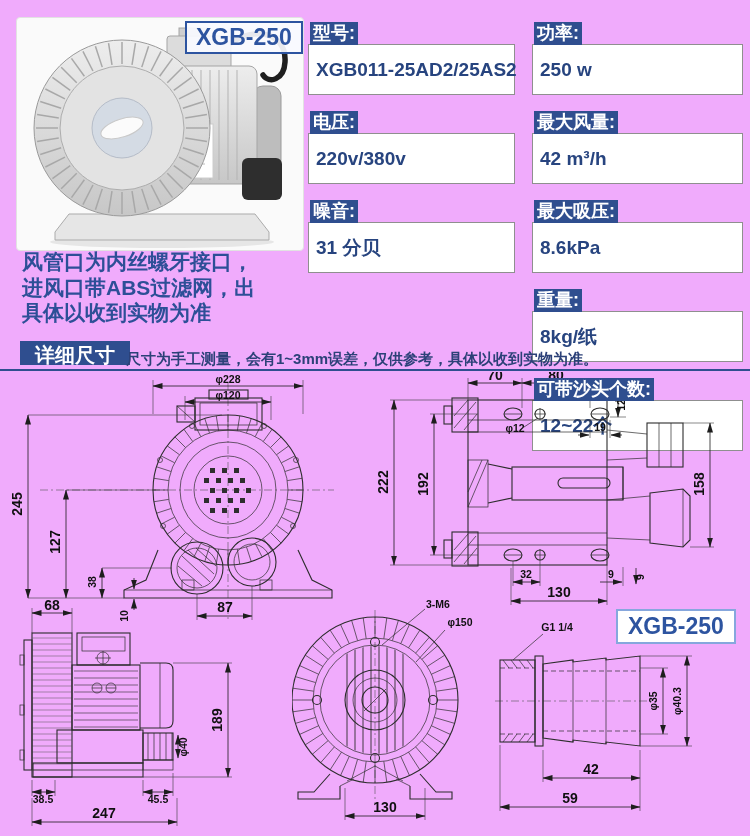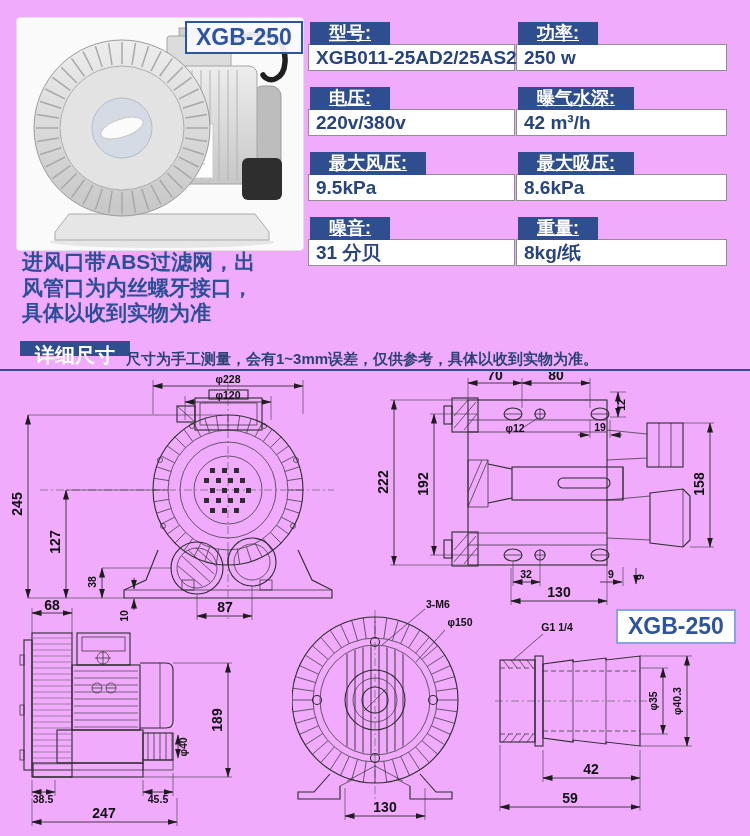--- a/index.html
+++ b/index.html
@@ -8,28 +8,28 @@
   
   .photo-card{position:absolute;left:16px;top:17px;width:286px;height:232px;
     background:#fafafa;border:1px solid #e2e2e2;border-radius:4px;}
   .model-badge{position:absolute;left:185px;top:21px;padding:1px 9px;
     border:2px solid #2d54a0;background:rgba(248,250,255,.92);
     font:700 23px "Liberation Sans",sans-serif;color:#2d54a0;}
   .photo-note{position:absolute;left:22px;top:249px;width:292px;
     font:700 21px/1.22 "Liberation Sans",sans-serif;color:#2d4f97;}
   .spec-col{position:absolute;top:22px;}
   .spec-col.left{left:308px;width:207px;}
-  .spec-col.right{left:516px;width:211px;}
+  .spec-col.right{left:532px;width:211px;}
   .spec-row{margin-bottom:16px;}
   .spec-label{display:inline-block;position:relative;z-index:1;background:#2f4e8f;color:#fff;
-    font:700 18px/23px "Liberation Sans",sans-serif;padding:0 19px;margin-left:2px;margin-bottom:-1px;text-decoration:underline;}
+    font:700 18px/23px "Liberation Sans",sans-serif;padding:0 3px;margin-left:2px;margin-bottom:-1px;}
   .spec-value{border:1px solid #8f8f8f;background:#fff;color:#27447f;white-space:nowrap;
-    font:600 19px/25px "Liberation Sans",sans-serif;padding:0 7px;height:25px;}
+    font:600 19px/25px "Liberation Sans",sans-serif;padding:12px 7px;height:25px;}
   
-  .size-title{position:absolute;left:20px;top:341px;height:15px;padding:0 15px;background:#2f4e8f;
+  .size-title{position:absolute;left:20px;top:341px;height:24px;padding:0 15px;background:#2f4e8f;
     color:#fff;font:700 20px/29px "Liberation Sans",sans-serif;}
   .size-note{position:absolute;left:126px;top:349px;
     font:700 15px/20px "Liberation Sans",sans-serif;color:#2c4178;}
   .size-rule{position:absolute;left:0;top:369px;width:750px;height:2px;background:#2f4e8f;}
   
   .drw{position:absolute;}
   .model-badge2{position:absolute;left:616px;top:609px;padding:2px 10px;background:#fff;
     border:2px solid #86a7dd;font:700 23px "Liberation Sans",sans-serif;color:#2d54a0;}
   .ol{fill:none;stroke:#2d2d2d;stroke-width:1.1;}
   .th{fill:none;stroke:#2d2d2d;stroke-width:.7;}
@@ -124,60 +124,60 @@
         </g>
       <circle cx="105" cy="110" r="62" fill="#e3e3e3" stroke="#adadad"></circle>
       <circle cx="105" cy="110" r="30" fill="#d4dbe4" stroke="#b5bcc8"></circle>
       <ellipse cx="105" cy="110" rx="22" ry="9" transform="rotate(-18 105 110)" fill="#fbfbfb" stroke="#c9c9c9"></ellipse>
     </svg>
   </div>
 
   <div class="model-badge">XGB-250</div>
 
   <div class="photo-note">
+    <div>风管口为内丝螺牙接口，</div>
     <div>进风口带ABS过滤网，出</div>
-    <div>风管口为内丝螺牙接口，</div>
     <div>具体以收到实物为准</div>
   </div>
 
   <div class="spec-col left">
     <div class="spec-row">
       <div class="spec-label">型号:</div>
       <div class="spec-value">XGB011-25AD2/25AS2</div>
     </div>
     <div class="spec-row">
       <div class="spec-label">电压:</div>
       <div class="spec-value">220v/380v</div>
     </div>
     <div class="spec-row">
-      <div class="spec-label">最大风压:</div>
-      <div class="spec-value">9.5kPa</div>
-    </div>
-    <div class="spec-row">
       <div class="spec-label">噪音:</div>
       <div class="spec-value">31 分贝</div>
     </div>
   </div>
 
   <div class="spec-col right">
     <div class="spec-row">
       <div class="spec-label">功率:</div>
       <div class="spec-value">250 w</div>
     </div>
     <div class="spec-row">
-      <div class="spec-label">曝气水深:</div>
+      <div class="spec-label">最大风量:</div>
       <div class="spec-value">42 m³/h</div>
     </div>
     <div class="spec-row">
       <div class="spec-label">最大吸压:</div>
       <div class="spec-value">8.6kPa</div>
     </div>
     <div class="spec-row">
       <div class="spec-label">重量:</div>
       <div class="spec-value">8kg/纸</div>
+    </div>
+    <div class="spec-row">
+      <div class="spec-label">可带沙头个数:</div>
+      <div class="spec-value">12~22个</div>
     </div>
   </div>
 
   <div class="size-title">详细尺寸</div>
   <div class="size-note">尺寸为手工测量，会有1~3mm误差，仅供参考，具体以收到实物为准。</div>
   <div class="size-rule"></div>
 
   <svg class="drw" style="left:6px;top:374px" width="336" height="252" viewBox="0 0 336 252">
     <defs>
       <marker id="ma" viewBox="0 0 10 6" refX="9.5" refY="3" markerWidth="10" markerHeight="6" markerUnits="userSpaceOnUse" orient="auto-start-reverse">

